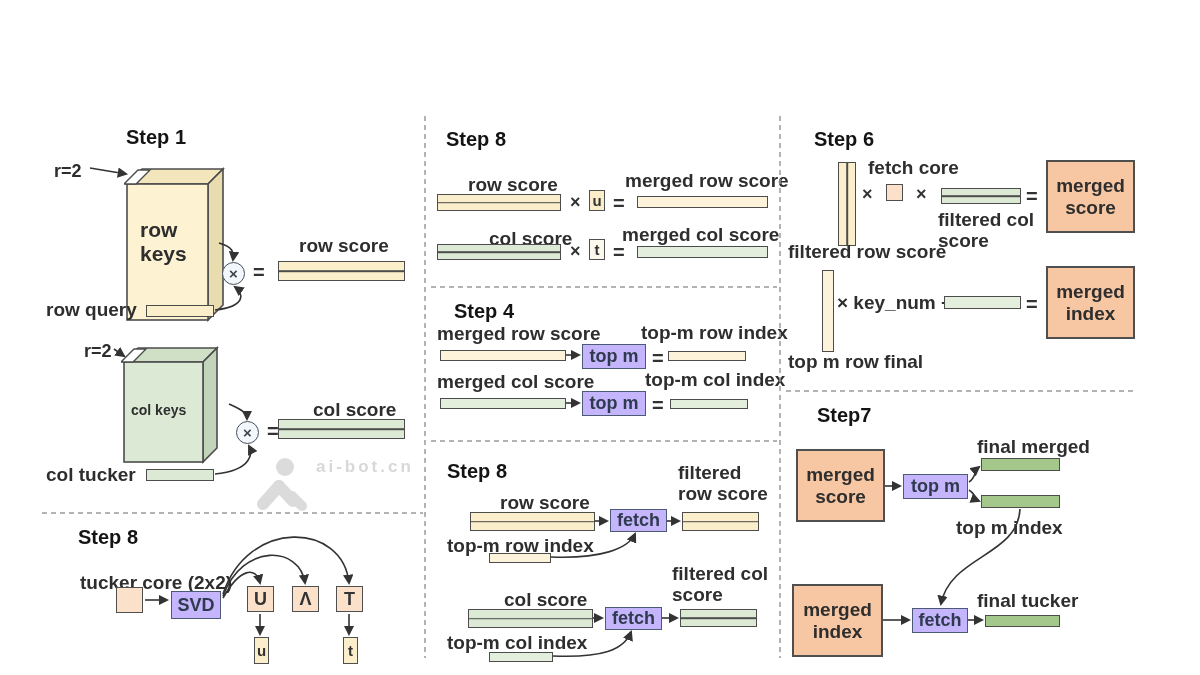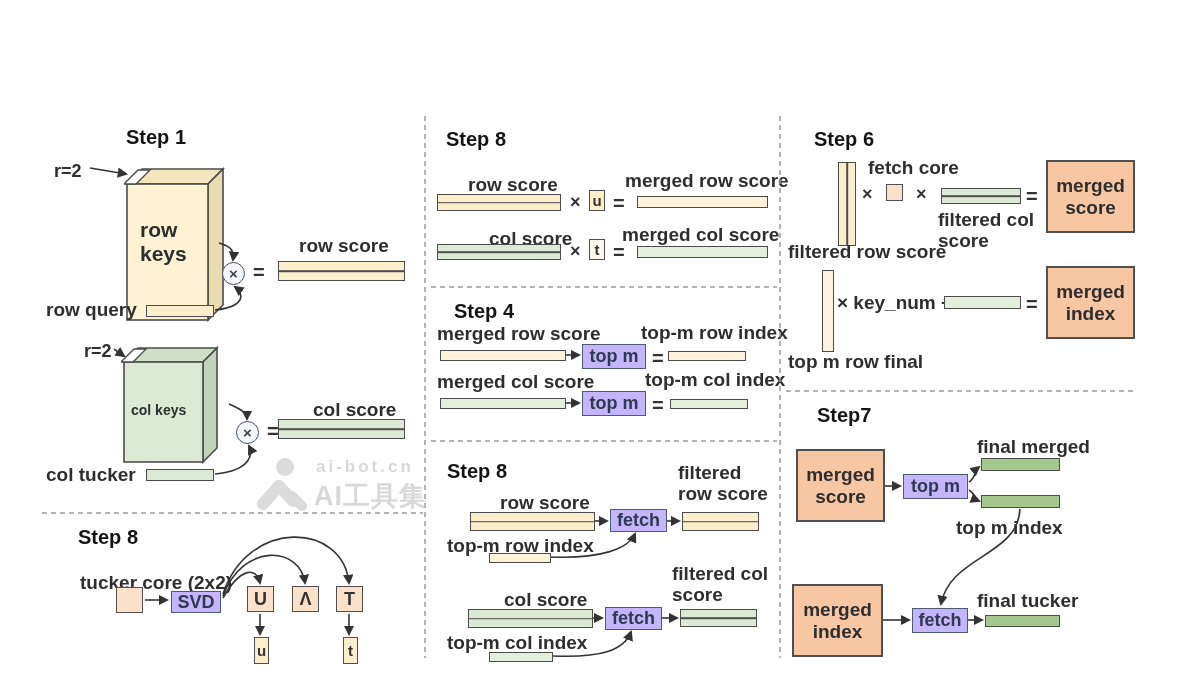--- a/index.html
+++ b/index.html
@@ -73,26 +73,25 @@
   <div class="lbl" style="left:313px;top:399px;">col score</div>
   <div class="bar green dblh" style="left:278px;top:419px;width:127px;height:20px;"></div>
 
   <svg class="wm" style="left:256px;top:456px;" width="56" height="56">
     <circle cx="29" cy="11" r="9" fill="#dbdbdb"></circle>
     <path d="M7,48 L23,30" stroke="#dbdbdb" stroke-width="12" stroke-linecap="round" fill="none"></path>
     <path d="M23,30 L37,45" stroke="#dbdbdb" stroke-width="12" stroke-linecap="round" fill="none"></path>
     <path d="M36,40 L46,50" stroke="#dbdbdb" stroke-width="10" stroke-linecap="round" fill="none"></path>
   </svg>
   <div class="wm" style="left:316px;top:457px;font-size:17px;letter-spacing:3px;">ai-bot.cn</div>
-  <div class="wm" style="left:314px;top:478px;font-size:27px;letter-spacing:1px;">AI工具集</div>
 
   <div class="lbl step" style="left:78px;top:526px;">Step 8</div>
   <div class="lbl" style="left:80px;top:572px;">tucker core (2x2)</div>
   <div class="peachsq" style="left:116px;top:587px;width:27px;height:26px;"></div>
-  <div class="bluebox" style="left:171px;top:591px;width:50px;height:22px;">SVD</div>
+  <div class="bluebox" style="left:171px;top:591px;width:50px;height:28px;">SVD</div>
   <div class="peachsq" style="left:247px;top:586px;width:27px;height:26px;">U</div>
   <div class="peachsq" style="left:292px;top:586px;width:27px;height:26px;">Λ</div>
   <div class="peachsq" style="left:336px;top:586px;width:27px;height:26px;">T</div>
   <div class="smletter" style="left:254px;top:637px;width:15px;height:27px;">u</div>
   <div class="smletter" style="left:343px;top:637px;width:15px;height:27px;">t</div>
 
   <div class="lbl step" style="left:446px;top:128px;">Step 8</div>
   <div class="lbl" style="left:468px;top:174px;">row score</div>
   <div class="bar cream dblh" style="left:437px;top:194px;width:124px;height:17px;"></div>
   <div class="sym" style="left:570px;top:192px;font-size:18px;">×</div>

